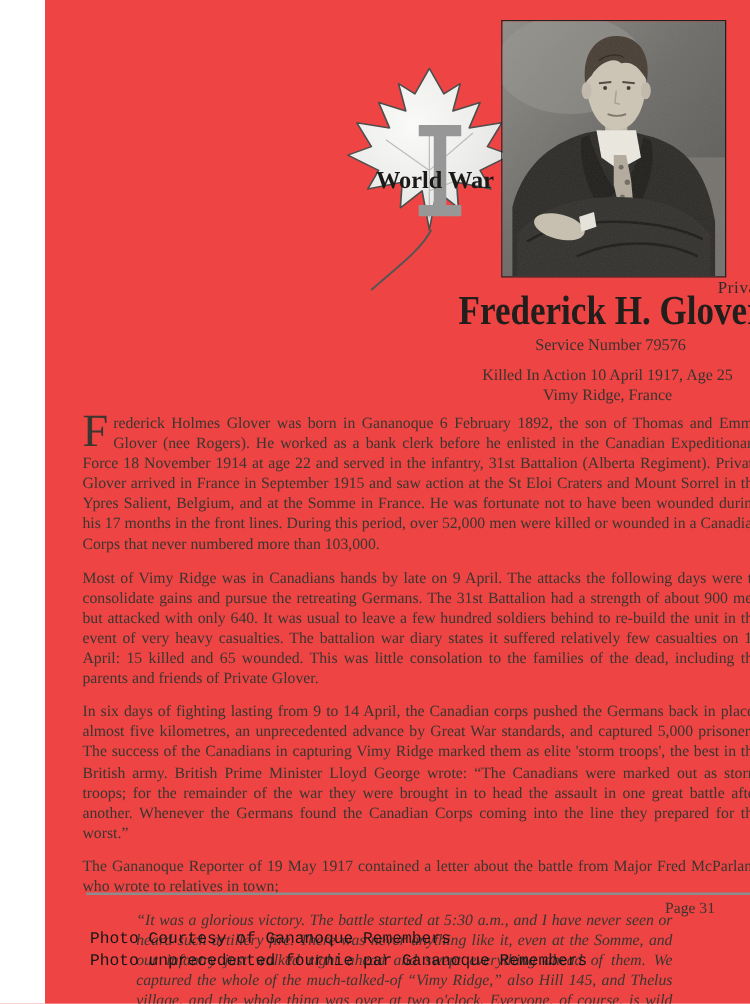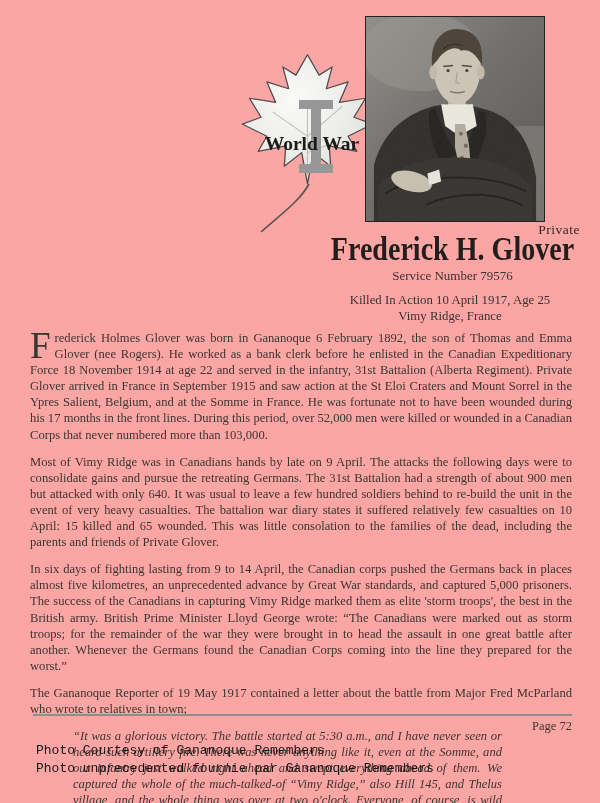--- a/index.html
+++ b/index.html
@@ -1,19 +1,19 @@
 <!DOCTYPE html>
 <html><head>
 <meta charset="utf-8">
 <style>
   * { margin:0; padding:0; box-sizing:border-box; }
   html,body { width:600px; height:803px; }
   body { background:#ffffff; font-family:"Liberation Serif", serif; position:relative; overflow:hidden; }
 
-  .page { position:absolute; inset:0; background:#fca5a5; }
+  .page { position:absolute; inset:0; background:#ef4444;margin-left:36px; }
 
   
   .leaf-wrap { position:absolute; left:233px; top:52px; width:150px; height:185px; }
 
   
   .photo { position:absolute; left:365px; top:16px; width:180px; height:206px; border:1px solid #222; }
   .photo svg { display:block; width:100%; height:100%; }
 
   
   .rank { position:absolute; left:325px; top:222px; width:255px; text-align:right;
@@ -141,20 +141,20 @@
 
   <div class="article">
     <p><span class="dropcap">F</span><span>rederick Holmes Glover was born in Gananoque 6 February 1892, the son of Thomas and Emma Glover (nee Rogers). He worked as a bank clerk before he enlisted in the Canadian Expeditionary Force 18 November 1914 at age 22 and served in the infantry, 31st Battalion (Alberta Regiment). Private Glover arrived in France in September 1915 and saw action at the St Eloi Craters and Mount Sorrel in the Ypres Salient, Belgium, and at the Somme in France. He was fortunate not to have been wounded during his 17 months in the front lines. During this period, over 52,000 men were killed or wounded in a Canadian Corps that never numbered more than 103,000.</span></p>
     <p>Most of Vimy Ridge was in Canadians hands by late on 9 April. The attacks the following days were to consolidate gains and pursue the retreating Germans. The 31st Battalion had a strength of about 900 men but attacked with only 640. It was usual to leave a few hundred soldiers behind to re-build the unit in the event of very heavy casualties. The battalion war diary states it suffered relatively few casualties on 10 April: 15 killed and 65 wounded. This was little consolation to the families of the dead, including the parents and friends of Private Glover.</p>
     <p><span>In six days of fighting lasting from 9 to 14 April, the Canadian corps pushed the Germans back in places almost five kilometres, an unprecedented advance by Great War standards, and captured 5,000 prisoners. The success of the Canadians in capturing Vimy Ridge marked them as elite 'storm troops', the best in the British army. British Prime Minister Lloyd George wrote: </span><span class="ital">“The Canadians were marked out as storm troops; for the remainder of the war they were brought in to head the assault in one great battle after another. Whenever the Germans found the Canadian Corps coming into the line they prepared for the worst.”</span></p>
     <p><span class="ital">The Gananoque Reporter</span><span> of 19 May 1917 contained a letter about the battle from Major Fred McParland who wrote to relatives in town;</span></p>
     <div class="letter-quote">“It was a glorious victory. The battle started at 5:30 a.m., and I have never seen or heard such artillery fire.  There was never anything like it, even at the Somme, and our infantry just walked right ahead and swept everything ahead of them.  We captured the whole of the much-talked-of “Vimy Ridge,” also Hill 145, and Thelus village, and the whole thing was over at two o'clock.  Everyone, of course, is wild with excitement over it, as it was such a complete success.  Our casualties were very light”. Captain McParland was unaware that during the six days of fighting to capture and secure the ridge 10,602 Canadians had been killed or wounded.</div>
   </div>
 
   <div class="footer-rule"></div>
-  <div class="page-number">Page 72</div>
+  <div class="page-number">Page 31</div>
 
   <div class="credits">
     <div>Photo Courtesy of Gananoque Remembers</div>
     <div>Photo unprecedented fournie par Gananoque Remembers</div>
   </div>
 
 </div>
 
 </body></html>

